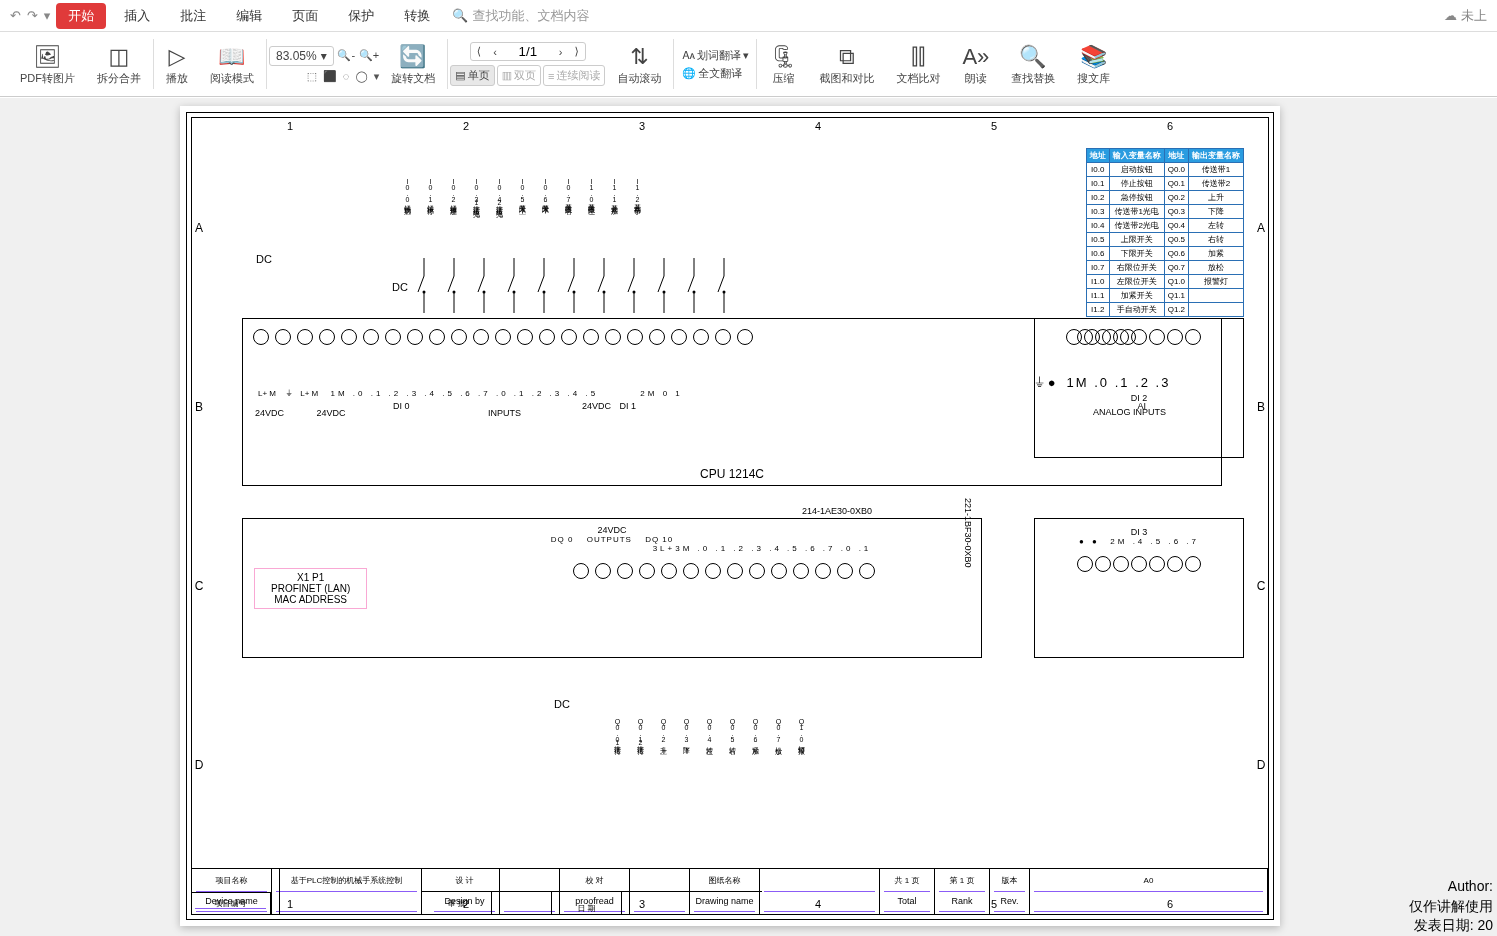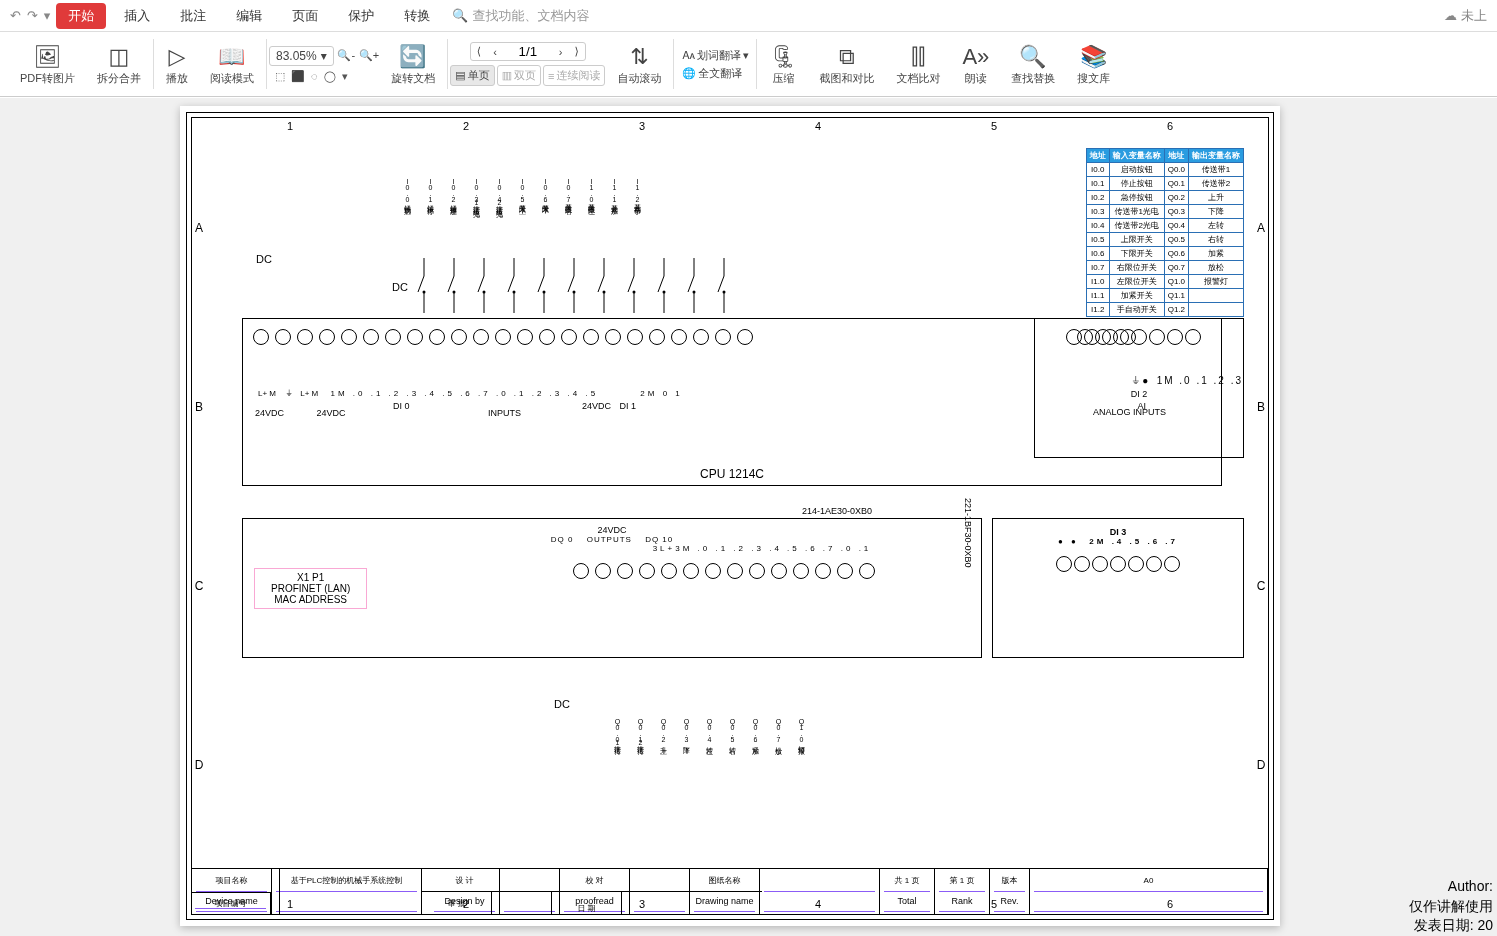--- a/index.html
+++ b/index.html
@@ -49,21 +49,21 @@
 .iotable { position: absolute; top: 30px; right: 24px; border-collapse: collapse; font-size: 8px; }
 .iotable th, .iotable td { border: 1px solid #2a6fb4; padding: 1px 3px; text-align: center; }
 .iotable th { background: #2a9ce0; color: #fff; }
 .iotable td { background: #fff; }
 
 
 .blk { position: absolute; }
 .cpu-top { top: 200px; left: 50px; width: 980px; height: 168px; border: 1px solid #000; }
 .ext-top { top: 200px; right: 24px; width: 210px; height: 140px; border: 1px solid #000; }
 .cpu-bot { top: 400px; left: 50px; width: 740px; height: 140px; border: 1px solid #000; }
-.ext-bot { top: 400px; right: 24px; width: 252px; height: 140px; border: 1px solid #000; font-weight: bold; }
+.ext-bot { top: 400px; right: 24px; width: 210px; height: 140px; border: 1px solid #000; }
 .termrow { display: flex; gap: 2px; justify-content: center; margin-top: 10px; }
 .term { width: 16px; height: 16px; border: 1px solid #000; border-radius: 50%; }
 .caption { font-size: 12px; text-align: center; margin-top: 4px; }
 .titleblock { position: absolute; bottom: 0; left: 0; right: 0; height: 46px; border-top: 1px solid #000; display: flex; font-size: 8px; }
 .titleblock > div { border-right: 1px solid #000; padding: 2px 4px; display: flex; flex-direction: column; justify-content: space-around; }
 .titleblock .cell { border-bottom: 1px solid #8b5cf6; height: 50%; display: flex; align-items: center; justify-content: center; gap: 4px; }
 
 .watermark { position: absolute; bottom: 0; right: 4px; font-size: 14px; text-align: right; line-height: 1.4; color: #000; }
 
 .lan-box { position: absolute; top: 450px; left: 62px; border: 1px solid #f9a8d4; font-size: 10px; text-align: center; padding: 3px 16px; }
@@ -118,21 +118,21 @@
   <div class="sep"></div>
   <div class="rgrp">
       <div class="ic">▷</div>
       <div class="lb">播放</div>
     </div>
   <div class="rgrp">
       <div class="ic">📖</div>
       <div class="lb">阅读模式</div>
     </div>
   <div class="sep"></div>
-  <div style="display:flex;flex-direction:column;gap:4px;align-items:flex-start">
+  <div style="display:flex;flex-direction:column;gap:4px;align-items:flex-end">
     <div style="display:flex;align-items:center;gap:4px">
       <div class="zoombox">
           <span>83.05%</span>
           <span>▾</span>
         </div>
       <span style="cursor:pointer">🔍-</span>
       <span style="cursor:pointer">🔍+</span>
     </div>
     <div class="inline-icons">
       <span>⬚</span>
@@ -469,21 +469,21 @@
         <div class="blk ext-top">
           <div class="termrow">
               <div class="term"></div>
               <div class="term"></div>
               <div class="term"></div>
               <div class="term"></div>
               <div class="term"></div>
               <div class="term"></div>
               <div class="term"></div>
             </div>
-          <div style="font-size:10px;text-align:right;margin-top:30px">⏚ ● &nbsp; <span style="letter-spacing:2px">1M .0 .1 .2 .3</span></div>
+          <div style="font-size:13px;text-align:left;margin-top:30px">⏚ ● &nbsp; <span style="letter-spacing:2px">1M .0 .1 .2 .3</span></div>
           <div style="font-size:9px;text-align:center;margin-top:2px">DI 2</div>
         </div>
 
         <div class="blk cpu-bot">
           <div style="font-size:9px;text-align:center;margin-top:6px">24VDC</div>
           <div style="font-size:8px;text-align:center;letter-spacing:1px">
             <span style="margin-right:10px">DQ 0</span>
             <span>OUTPUTS</span>
             <span style="margin-left:10px">DQ 10</span>
           </div>

